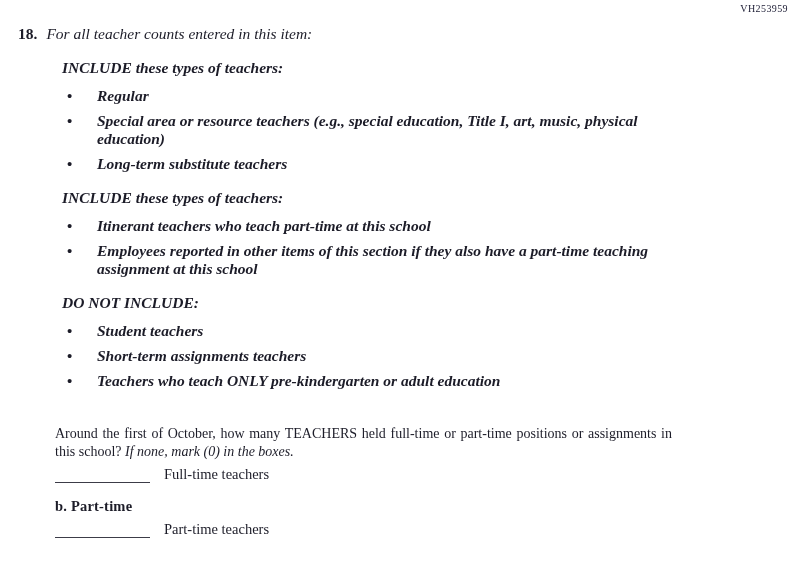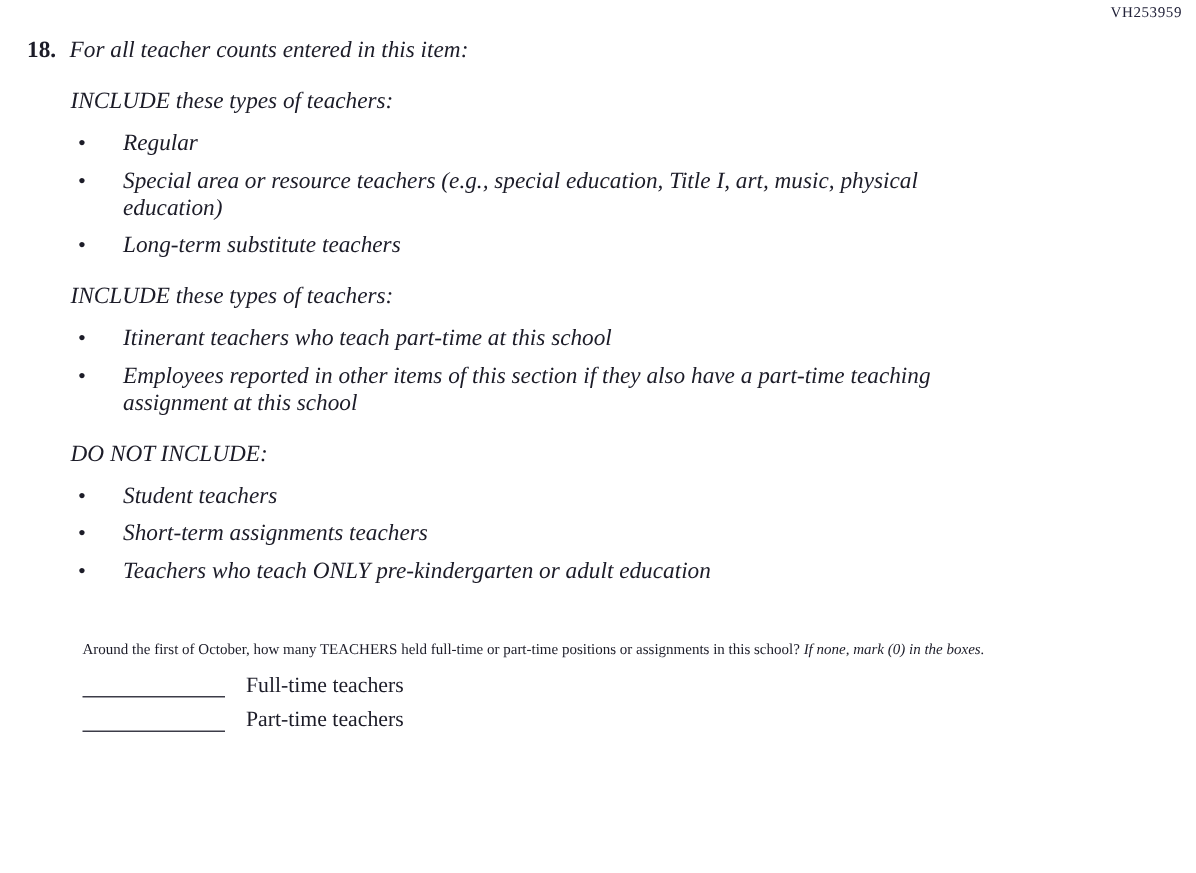--- a/index.html
+++ b/index.html
@@ -19,36 +19,36 @@
   }
 
   .content { padding-top: 24px; }
 
   .q-line {
     margin: 0 0 0 18px;
     font-size: 15.5px; font-style: italic; line-height: 19px;
   }
   .q-num { font-style: normal; font-weight: bold; margin-right: 9px; }
 
-  .section { margin-left: 47px; font-style: italic; font-size: 15.5px; }
+  .section { margin-left: 62px; font-style: italic; font-size: 15.5px; font-weight: bold; }
   .section-heading { margin: 15px 0 10px 0; line-height: 19px; }
   ul.bullets { list-style: none; margin: 0; padding: 0; }
   ul.bullets li {
     position: relative; padding-left: 35px;
     max-width: 620px; width: 608px;
     line-height: 18px; margin-bottom: 7px;
   }
   .bullet-marker {
     position: absolute; left: 5px; top: 0;
     font-style: normal; font-size: 15px;
   }
 
   .prompt {
     margin: 35px 0 0 55px; width: 617px;
-    font-size: 10px; line-height: 17.5px;
+    font-size: 14px; line-height: 17.5px;
     text-align: justify;
   }
   .prompt-note { font-style: italic; }
 
   .answers { margin-left: 55px; }
   .answer-label {
     font-weight: bold; font-size: 14.5px; line-height: 17px;
     margin-top: 15px; letter-spacing: 0.2px;
   }
   .answer-row { margin-top: 6px; display: flex; align-items: center; }
@@ -127,20 +127,21 @@
       <span class="prompt-note">If none, mark (0) in the boxes.</span>
     </p>
 
     <div class="answers">
 
       <div class="answer-row">
         <span class="answer-blank"></span>
         <span class="field-label">Full-time teachers</span>
       </div>
 
+      <div class="answer-label">b. Part-time</div>
       <div class="answer-row">
         <span class="answer-blank"></span>
         <span class="field-label">Part-time teachers</span>
       </div>
 
     </div>
 
   </div>
 </div>
 

